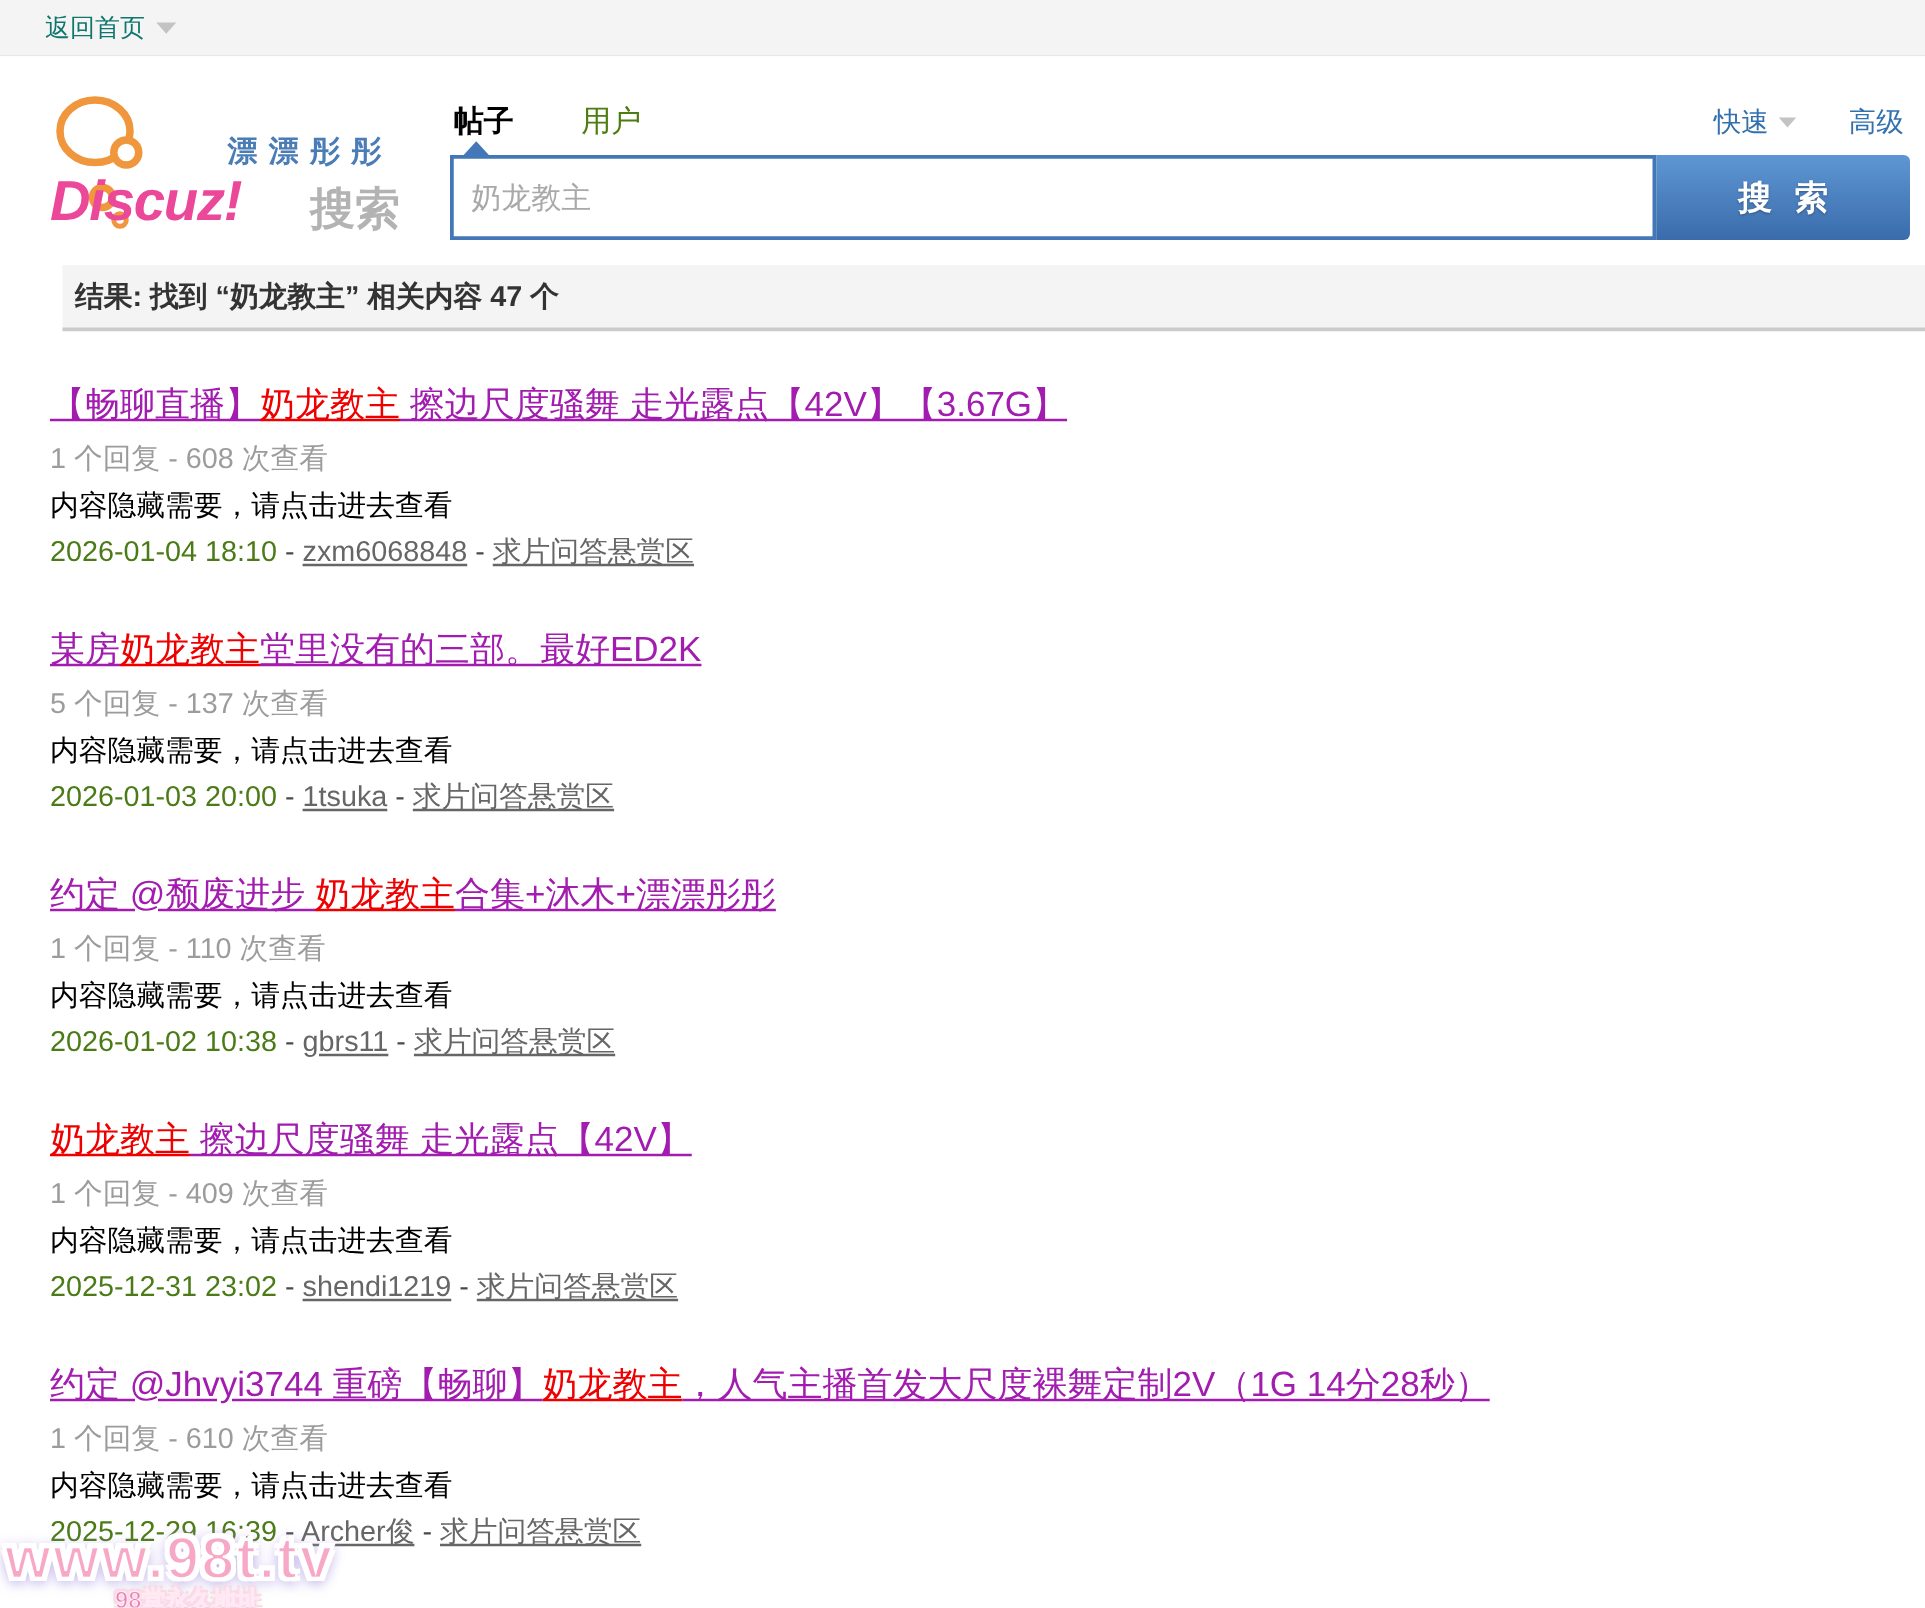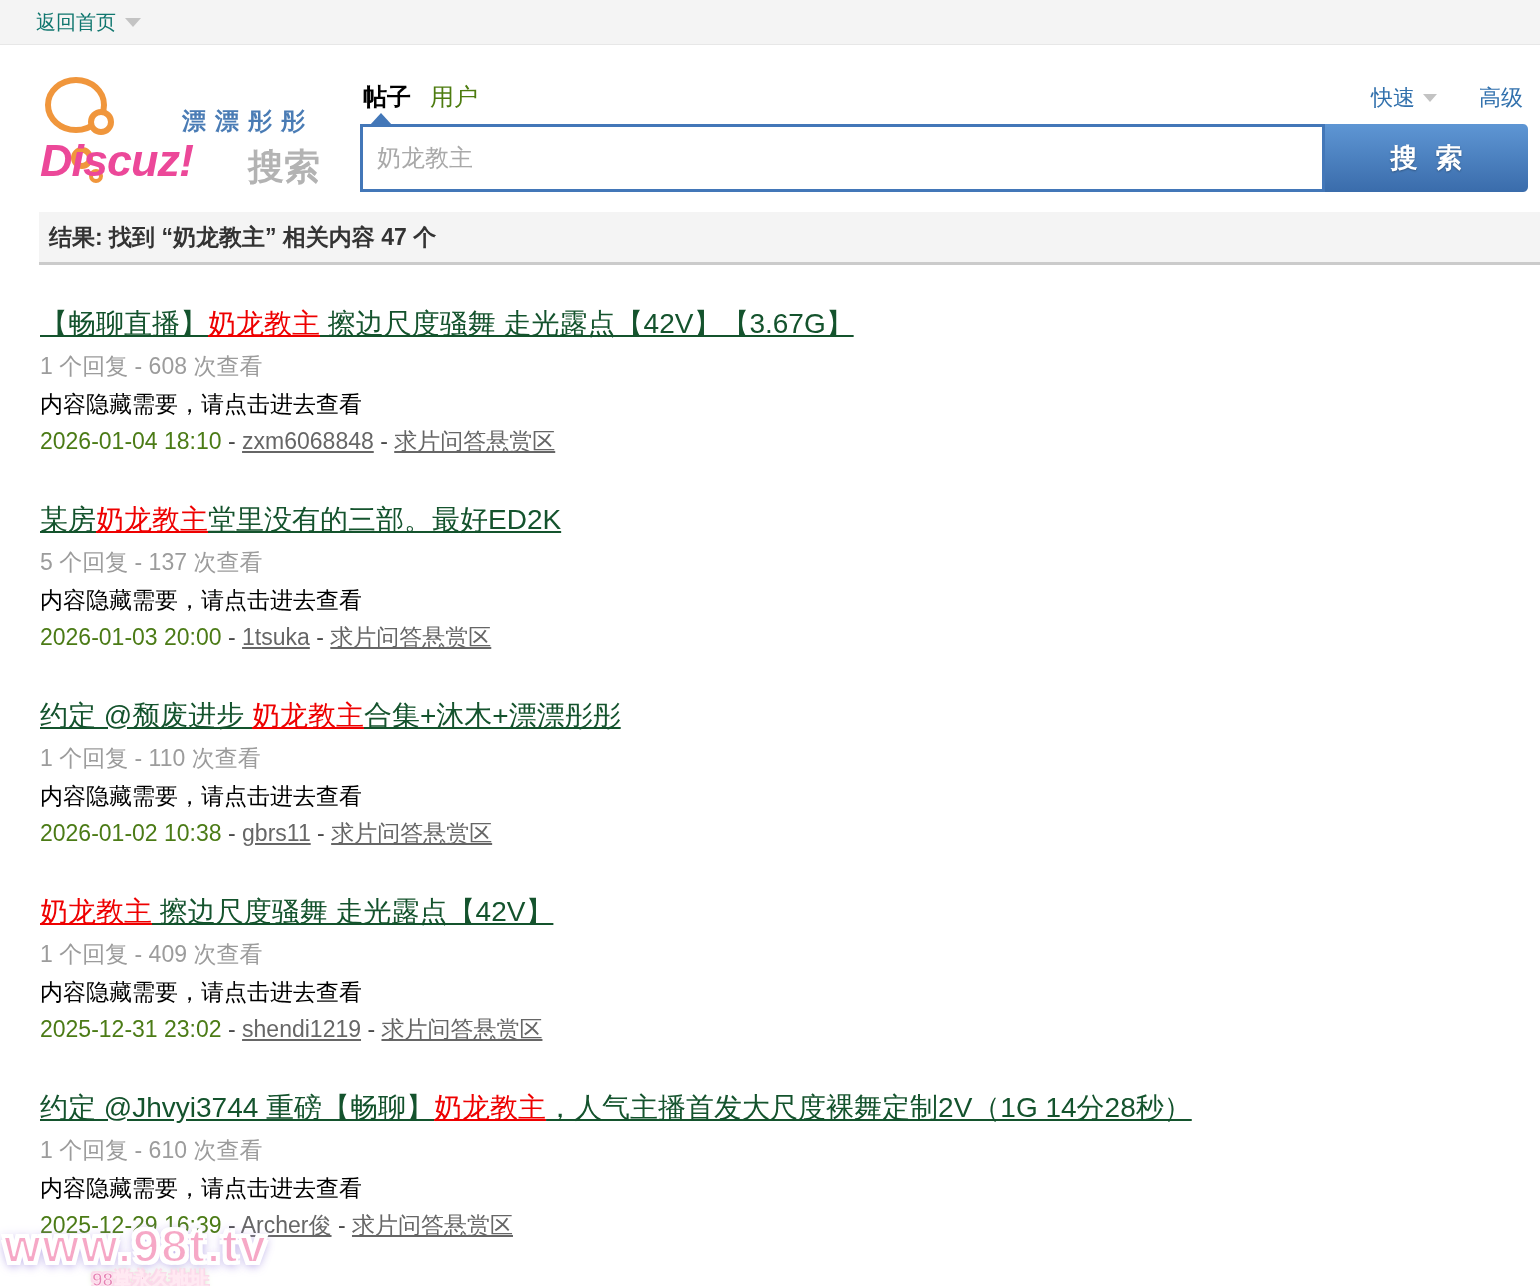--- a/index.html
+++ b/index.html
@@ -30,21 +30,21 @@
   .logo-tagline {
     position:absolute; left:142px; top:32px; font-size:24px; font-weight:600;
     color:#4a7cb5; letter-spacing:9px; white-space:nowrap;
   }
   .logo-brand {
     position:absolute; left:0px; top:62px; font-size:45px; font-weight:700; font-style:italic;
     color:#ec4899; letter-spacing:-1px; white-space:nowrap;
   }
   .logo-suffix { position:absolute; left:208px; top:70px; font-size:36px; font-weight:700; color:#b3b3b3; }
 
-  .tabs { position:absolute; left:363px; top:36px; display:flex; gap:19px; align-items:baseline; }
+  .tabs { position:absolute; left:363px; top:36px; display:flex; gap:54px; align-items:baseline; }
   .tab { font-size:24px; cursor:pointer; }
   .tab.active { color:#000; font-weight:700; }
   .tab.inactive { color:#4d7c0f; font-weight:400; }
 
   .mode-links { position:absolute; right:17px; top:38px; display:flex; align-items:center; gap:42px; }
   .mode-link { font-size:22px; color:#3271ad; display:flex; align-items:center; gap:8px; cursor:pointer; }
 
   .search-row { position:absolute; left:360px; top:79px; display:flex; }
   .search-pointer {
     position:absolute; left:10px; top:-11px; width:0; height:0;
@@ -60,31 +60,31 @@
     width:203px; height:68px; border:none; cursor:pointer;
     background:linear-gradient(#5e96d4,#3a6cab);
     border-radius:0 5px 5px 0;
     color:#fff; font-size:27px; font-weight:700; font-family:inherit;
     letter-spacing:18px; padding-left:18px;
     text-shadow:0 1px 2px rgba(0,0,0,.3);
   }
 
   
   .results-bar {
-    position:absolute; left:39px; right:0; top:212px; height:53px;
+    position:absolute; left:50px; right:0; top:212px; height:53px;
     background:#f4f4f4; border-bottom:3px solid #cbcbcb;
     display:flex; align-items:center; padding-left:10px;
   }
   .results-bar-text { font-size:23px; font-weight:700; color:#333; }
 
   
   .results { position:absolute; left:40px; top:306px; right:30px; }
   .result { margin-bottom:46px; }
   .result-title { font-size:28px; line-height:36px; cursor:pointer; white-space:nowrap; }
-  .result-title .seg { color:#14532d; text-decoration:underline; }
+  .result-title .seg { color:#a21caf; text-decoration:underline; }
   .result-title .seg.hl { color:#ee0000; }
   .result-meta { margin-top:9px; font-size:23px; line-height:30px; color:#9c9c9c; }
   .result-desc { margin-top:8px; font-size:23px; line-height:30px; color:#000; }
   .result-foot { margin-top:7px; font-size:23px; line-height:30px; color:#4a4a4a; }
   .result-date { color:#4b7b16; }
   .result-link { color:#666; text-decoration:underline; cursor:pointer; }
 
   
   .watermark { position:absolute; left:4px; top:1218px; z-index:50; pointer-events:none; }
   .watermark-main {

